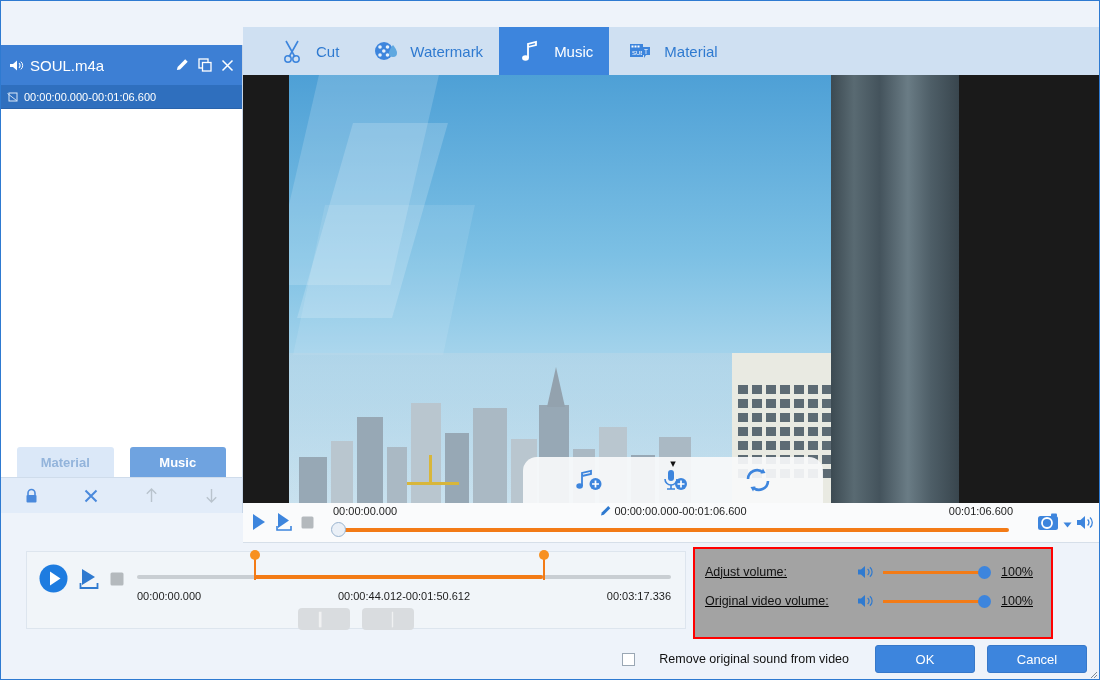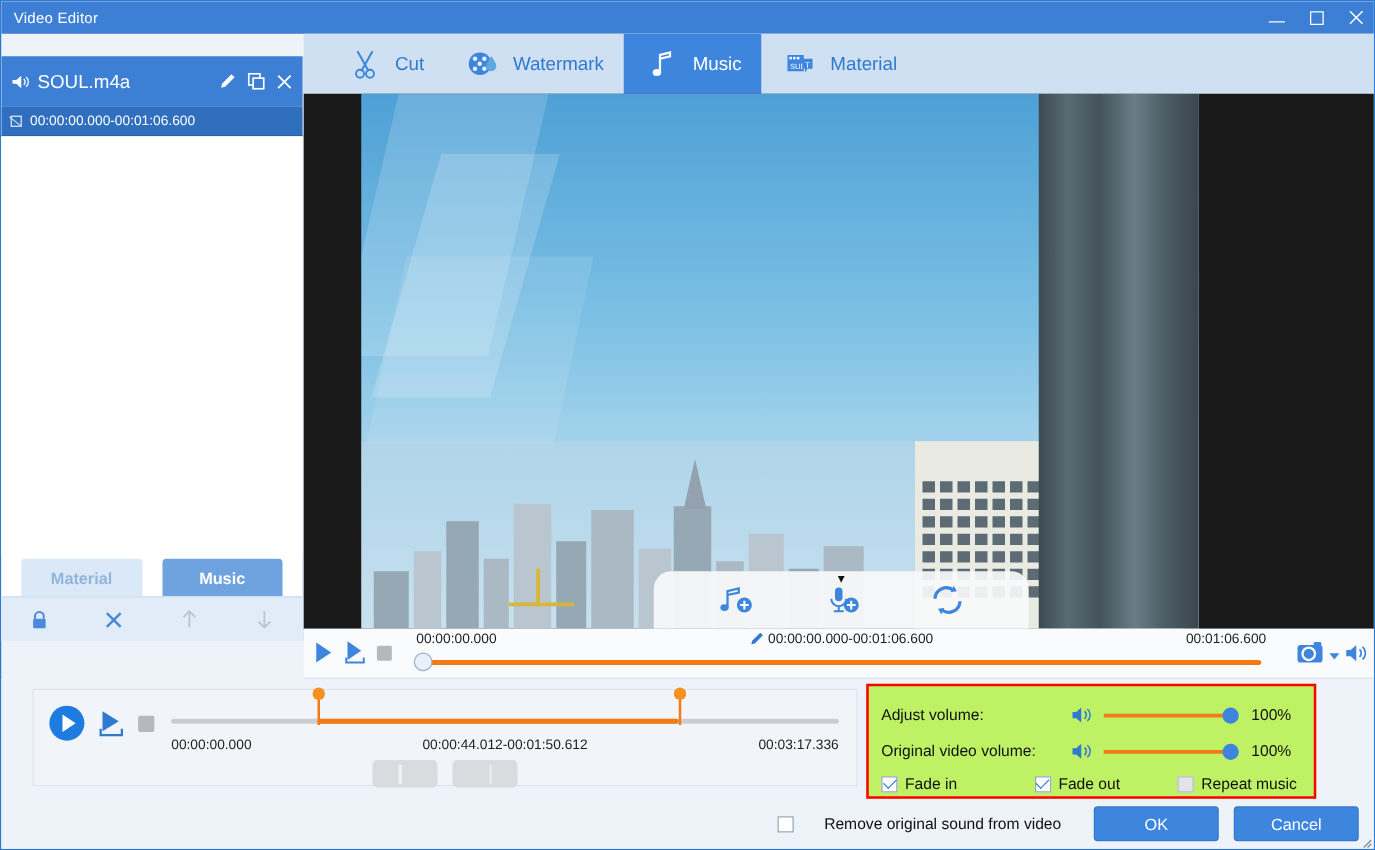--- a/index.html
+++ b/index.html
@@ -200,22 +200,23 @@
   .ap-trim { position:absolute; left: 0; right: 0; top: 56px; display:flex; justify-content:center; gap: 12px;}
   .trim-btn {
     width: 52px; height: 22px; background:#d9dcdf; border-radius:4px;
     display:flex; align-items:center; justify-content:center; color:#f0f1f2; font-size: 13px;
     cursor: pointer;
   }
 
   
   .vol-panel {
     position: absolute; left: 692px; top: 4px; width: 360px; height: 92px;
-    border: 2px solid #ff0000; background: #bef264;
+    border: 2px solid #ff0000; background: #a3a3a3;
     padding: 8px 10px 6px 10px;
+    text-decoration: underline;
   }
   .vol-row { display:flex; align-items:center; height: 29px; }
   .vol-label { font-size: 12.5px; color:#111; width: 152px; }
   .vol-spk { width: 22px; display:flex; align-items:center; }
   .vol-slider { position: relative; width: 106px; height: 14px; margin-left: 4px; }
   .vol-bar { position:absolute; left:0; right:0; top:6px; height:3px; background:#f37b16; }
   .vol-knob {
     position:absolute; right: -2px; top: 1px; width: 13px; height: 13px; border-radius:50%;
     background:#3d85dd; cursor:pointer;
   }
@@ -244,36 +245,20 @@
     display:flex; align-items:center; justify-content:center; font-size: 13px; cursor:pointer;
     border: 1px solid #3678c9;
   }
   .grip { position:absolute; right: 3px; bottom: 2px; width: 10px; height: 10px; }
 </style>
 </head>
 <body>
 
 <div class="app">
 
-  <div class="titlebar">
-    <div class="titlebar-title">Video Editor</div>
-    <div class="win-btns">
-      <div class="win-btn">
-          <span class="wb-min"></span>
-        </div>
-      <div class="win-btn">
-          <span class="wb-max"></span>
-        </div>
-      <div class="win-btn wb-close">
-        <svg width="12" height="12" viewBox="0 0 12 12">
-            <path d="M1 1 L11 11 M11 1 L1 11" stroke="#fff" stroke-width="1.2" fill="none"></path>
-          </svg>
-      </div>
-    </div>
-  </div>
 
   <div class="sidebar">
 
     <div class="clip-header">
       <span class="spk-icon">
         <svg width="15" height="13" viewBox="0 0 15 13">
           <path d="M1 5h3l4-3.5v10L4 8H1z" fill="#ffffff"></path>
           <path d="M10 4.2a3 3 0 0 1 0 4.6" stroke="#ffffff" stroke-width="1.1" fill="none"></path>
           <path d="M11.8 2.6a5 5 0 0 1 0 7.8" stroke="#ffffff" stroke-width="1" fill="none"></path>
         </svg>
@@ -703,36 +688,20 @@
             <path d="M12.9 3.2a6.3 6.3 0 0 1 0 9.6" stroke="#2f7ad0" stroke-width="1.2" fill="none"></path>
           </svg>
         </span>
         <span class="vol-slider">
           <span class="vol-bar"></span>
           <span class="vol-knob"></span>
         </span>
         <span class="vol-pct">100%</span>
       </div>
 
-      <div class="chk-row">
-        <span class="chk">
-          <span class="box checked"></span>
-          <span>Fade in</span>
-        </span>
-        <span class="chk-sp1"></span>
-        <span class="chk">
-          <span class="box checked"></span>
-          <span>Fade out</span>
-        </span>
-        <span class="chk-sp2"></span>
-        <span class="chk">
-          <span class="box gray"></span>
-          <span>Repeat music</span>
-        </span>
-      </div>
     </div>
 
     <div class="footer">
       <span class="remove-chk">
         <span class="box"></span>
         <span>Remove original sound from video</span>
       </span>
       <div class="btn">OK</div>
       <div class="btn">Cancel</div>
     </div>

